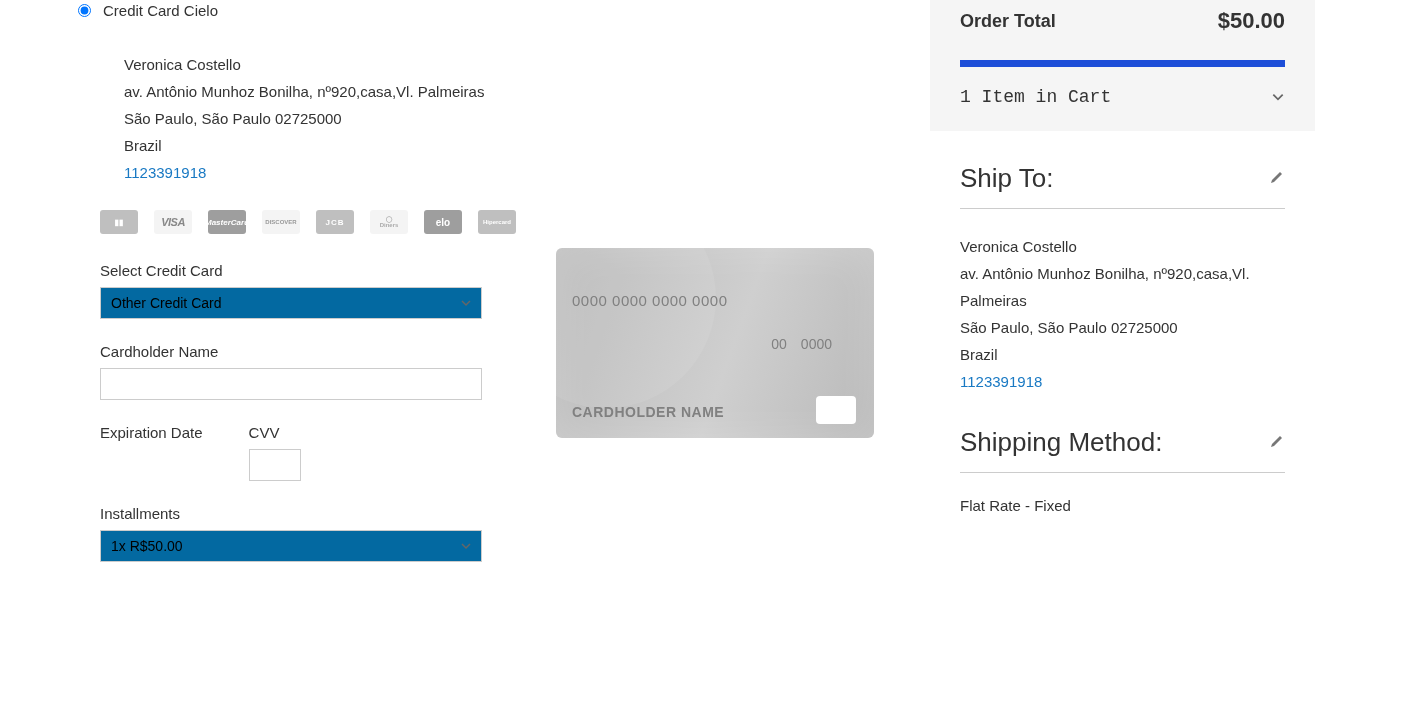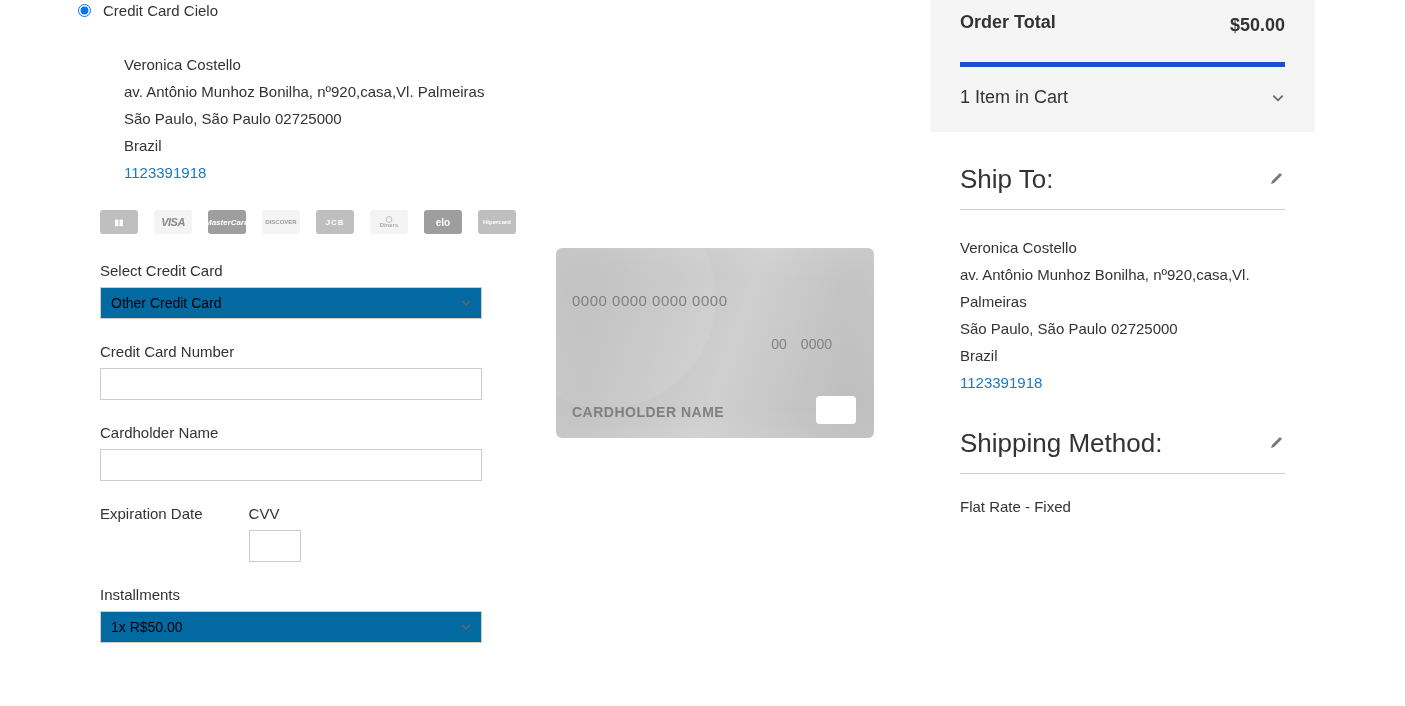--- a/index.html
+++ b/index.html
@@ -69,22 +69,22 @@
     border-radius: 50%; background: rgba(255,255,255,0.08);
   }
   .card-num { position: absolute; top: 44px; left: 16px; font-size: 15px; letter-spacing: 0.5px; color: #808080; }
   .card-exp { position: absolute; top: 88px; right: 42px; font-size: 14px; color: #808080; display: flex; gap: 14px; }
   .card-name { position: absolute; bottom: 18px; left: 16px; font-size: 14px; font-weight: bold; color: #808080; letter-spacing: 0.5px; }
   .card-chip { position: absolute; bottom: 14px; right: 18px; width: 40px; height: 28px; background: #fff; border-radius: 4px; }
   
   .order-summary { background: #f5f5f5; padding: 0 30px 24px 30px; }
   .order-total-row { display: flex; justify-content: space-between; align-items: center; padding-top: 8px; padding-bottom: 26px; }
   .order-total-row .lbl { font-size: 18px; font-weight: 700; }
-  .order-total-row .val { font-size: 18px; font-weight: 700; margin-top: 7px; }
-  .cart-row { border-top: 5px solid #1d4ed8; padding-top: 20px; display: flex; justify-content: space-between; align-items: center; cursor: pointer; }
+  .order-total-row .val { font-size: 22px; font-weight: 700; }
+  .cart-row { border-top: 7px solid #1d4ed8; padding-top: 20px; display: flex; justify-content: space-between; align-items: center; cursor: pointer; font-family: Liberation Mono, monospace; }
   .cart-row .t { font-size: 18px; color: #333; font-weight: 300; }
   .section { margin: 0 30px; }
   .section-head { display: flex; justify-content: space-between; align-items: center; border-bottom: 1px solid #ccc; padding-bottom: 14px; margin-top: 32px; }
   .section-head h2 { font-size: 26px; font-weight: 300; color: #333; }
   .edit-icon { color: #888; cursor: pointer; }
   .ship-addr { padding-top: 24px; font-size: 15px; line-height: 27px; }
   .ship-addr .phone { color: #1979c3; }
   .ship-method { padding-top: 24px; font-size: 15px; }
 </style>
 </head>
@@ -128,24 +128,20 @@
           <div class="control" style="width:382px">
             <select class="sel sel-wide">
               <option>Other Credit Card</option>
             </select>
             <svg class="chev" width="12" height="12" viewBox="0 0 12 12">
                 <path d="M2 4 L6 8 L10 4" fill="none" stroke="#666" stroke-width="1.5"></path>
               </svg>
           </div>
         </div>
 
-        <div class="form-group">
-          <label>Credit Card Number</label>
-          <input class="inp inp-wide" value="" style="">
-        </div>
 
         <div class="form-group">
           <label>Cardholder Name</label>
           <input class="inp inp-wide" value="" style="">
         </div>
 
         <div class="row-hz">
           <div class="form-group">
             <label>Expiration Date</label>
           </div>

